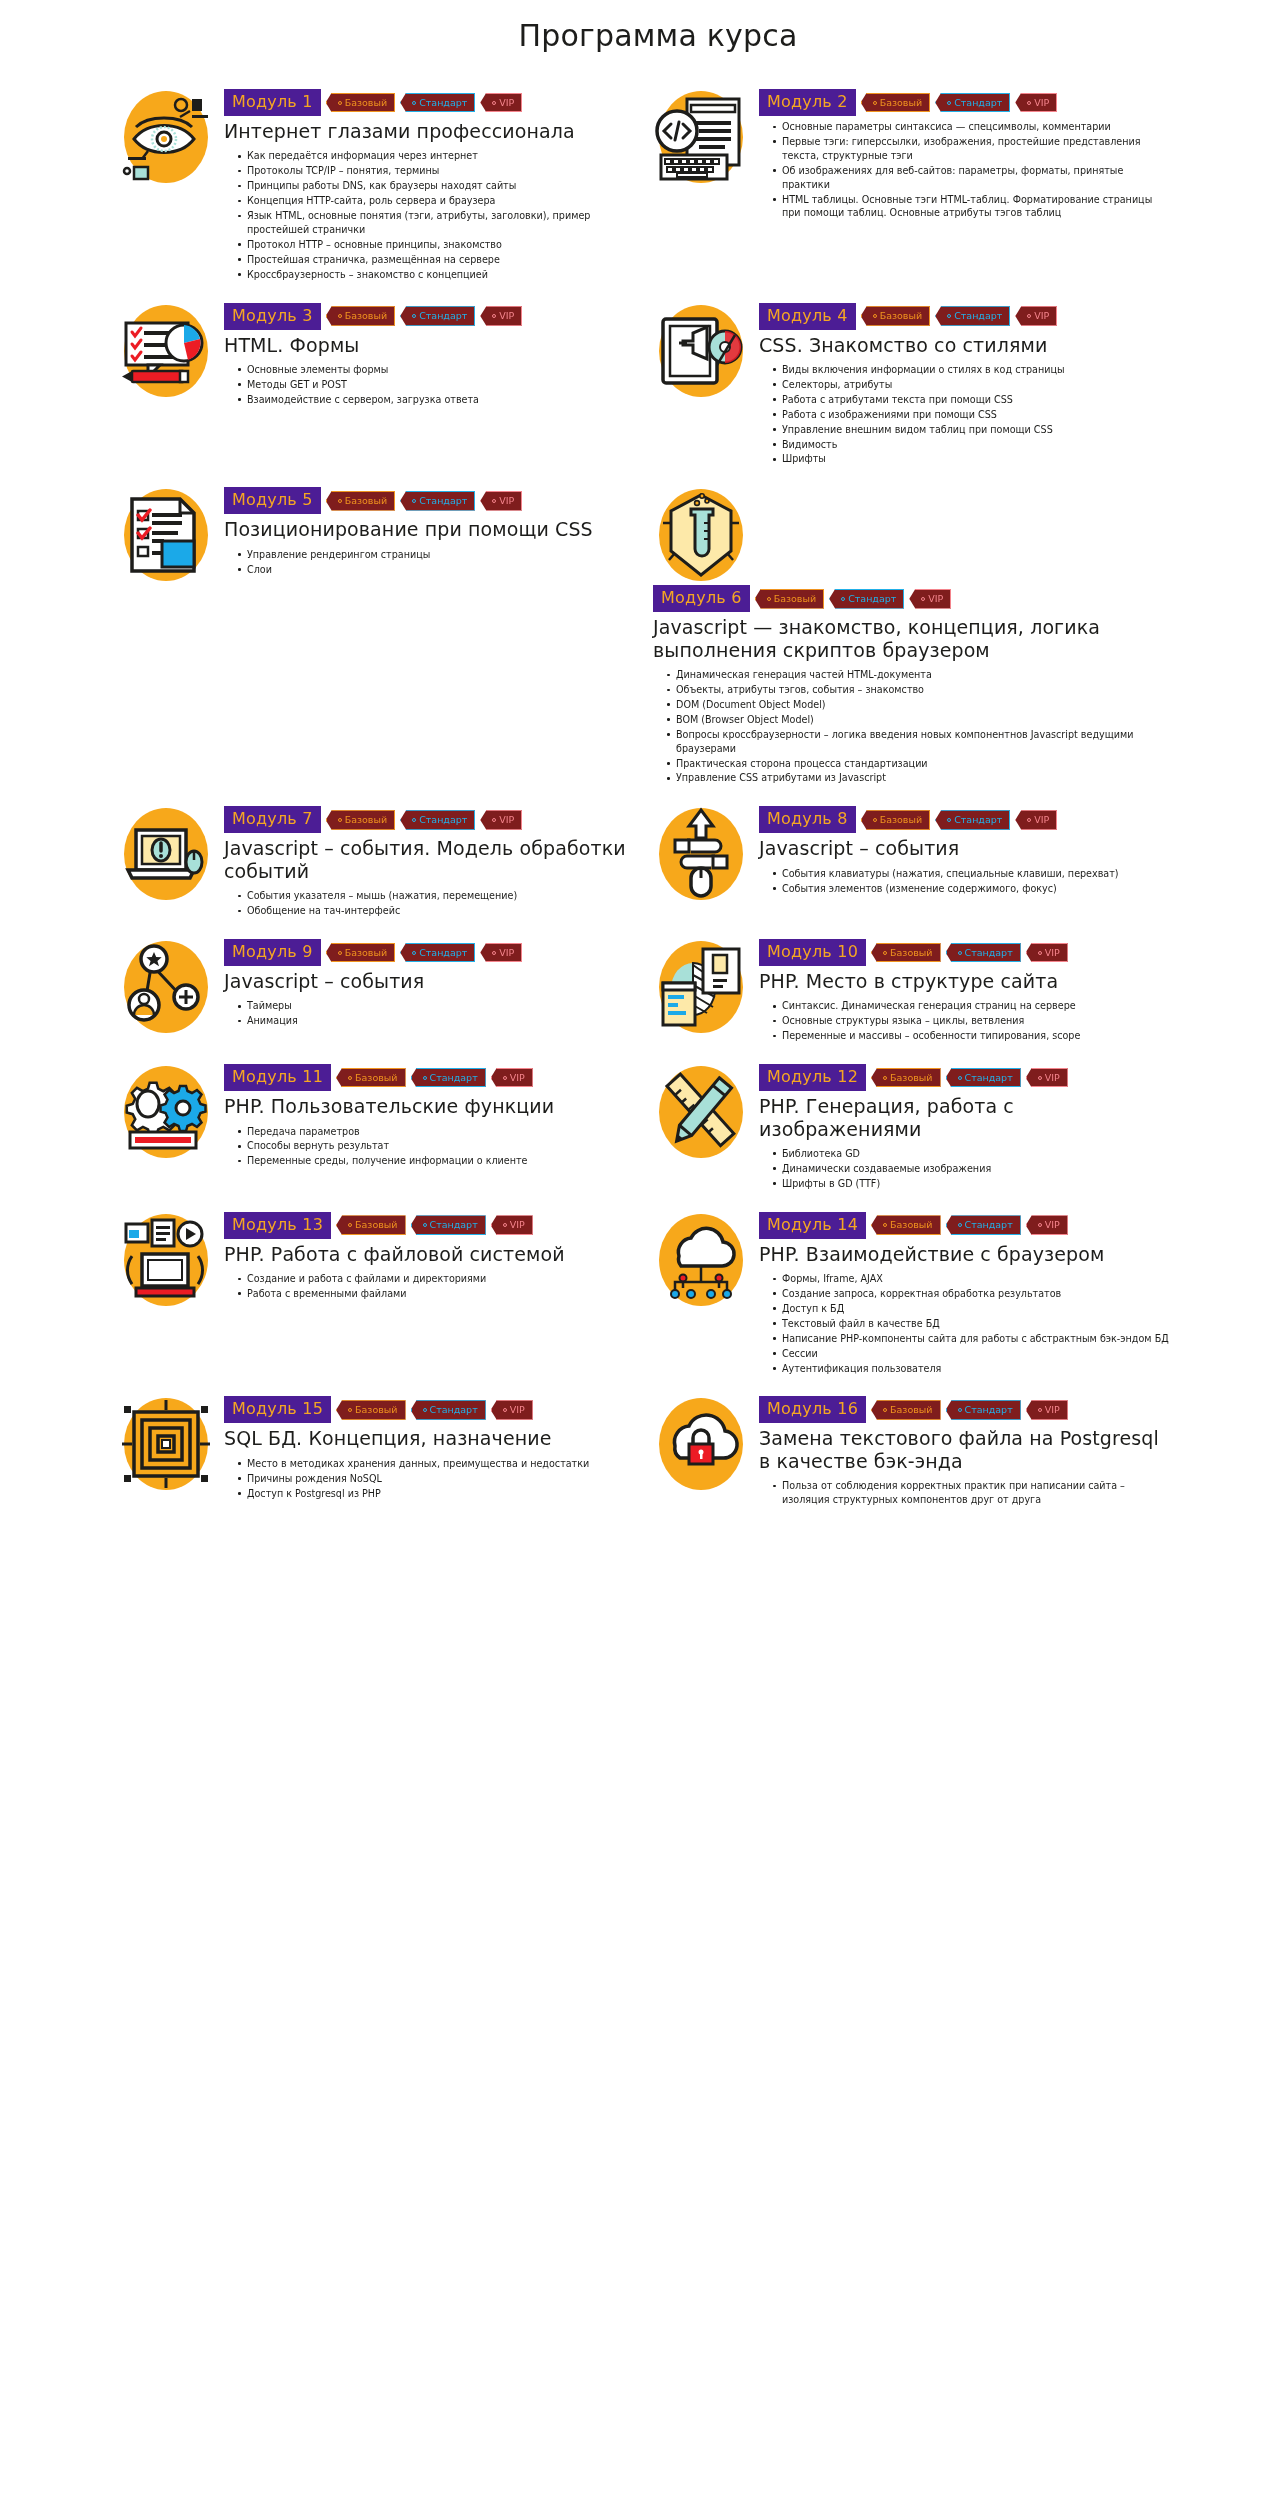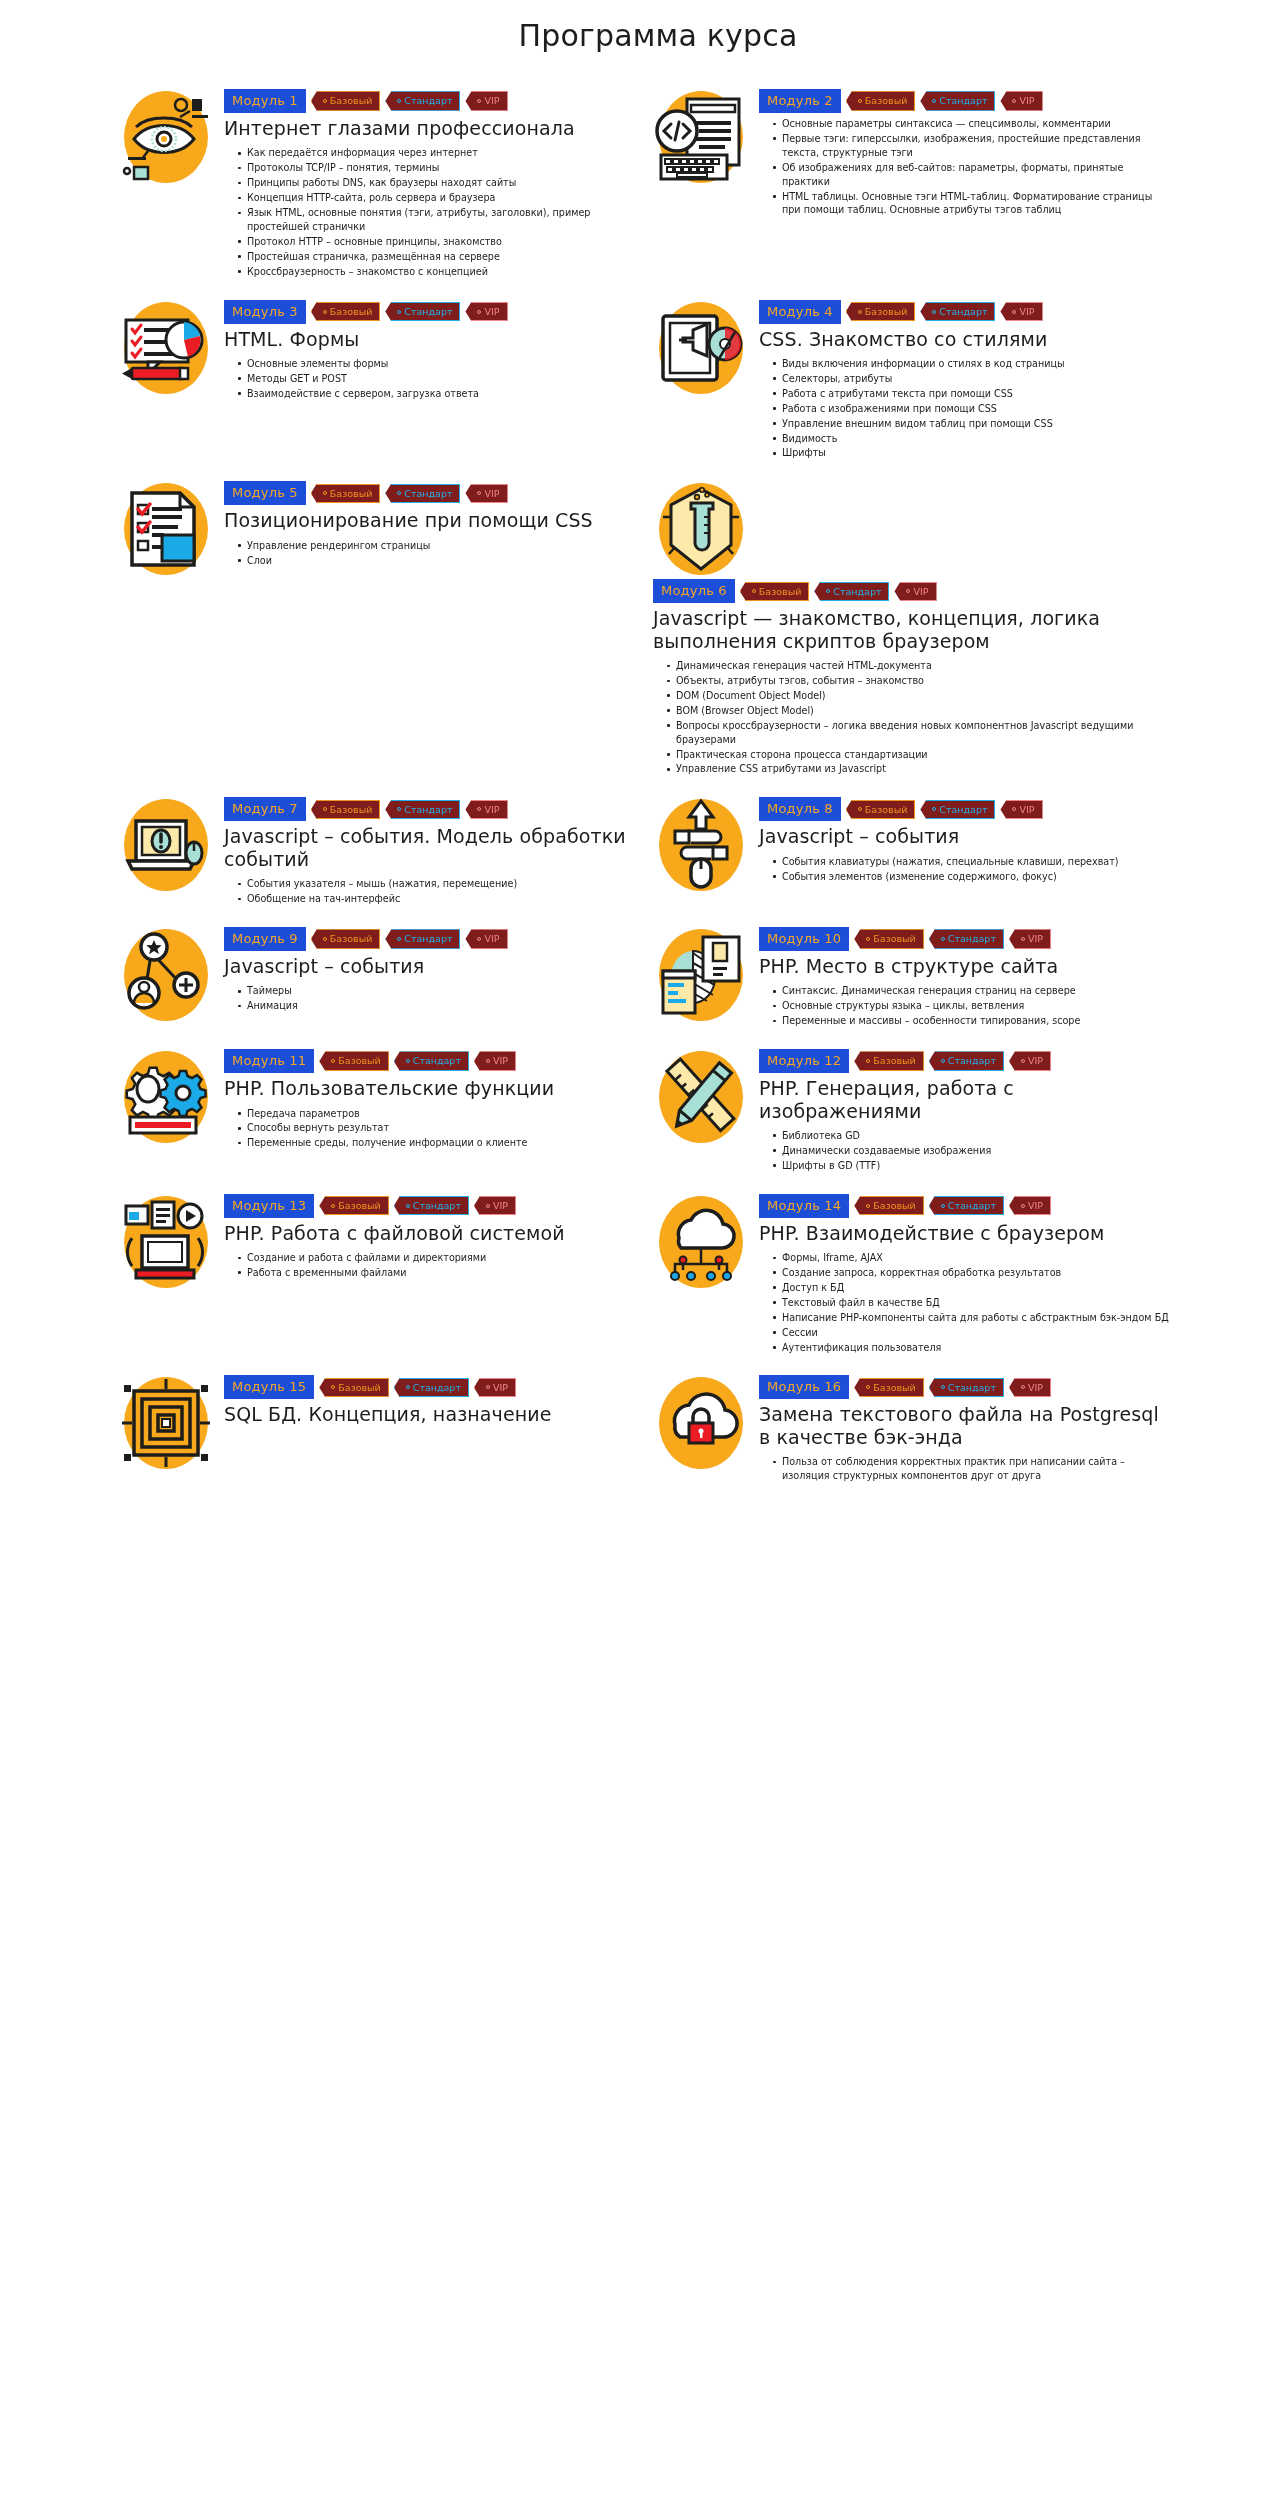--- a/index.html
+++ b/index.html
@@ -44,23 +44,23 @@
     height: 96px;
     position: relative;
     margin-right: 10px;
     margin-top: 2px;
   }
   .module .body { flex: 1 1 auto; min-width: 0; padding-top: 2px; }
 
   
   .tagrow { display: flex; align-items: center; gap: 5px; margin-bottom: 4px; flex-wrap: nowrap; }
   .tag-module {
-    background: #1d4ed8;
+    background: #4c1d95;
     color: #f5a623;
-    font-size: 13px;
+    font-size: 16px;
     line-height: 1;
     padding: 5px 8px 6px 8px;
     white-space: nowrap;
     letter-spacing: .2px;
   }
   .tag {
     position: relative;
     display: inline-flex;
     align-items: center;
     gap: 3px;
@@ -779,20 +779,25 @@
         <span class="tag standard">
               <span class="dot"></span>
               <span>Стандарт</span>
             </span>
         <span class="tag vip">
               <span class="dot"></span>
               <span>VIP</span>
             </span>
       </div>
       <div class="m-title">SQL БД. Концепция, назначение</div>
+      <ul class="bullets">
+        <li>Место в методиках хранения данных, преимущества и недостатки</li>
+            <li>Причины рождения NoSQL</li>
+            <li>Доступ к Postgresql из PHP</li>
+      </ul>
     </div>
       </div>
       <div class="module" style="min-height: 109px;">
     <div class="art">
           <svg viewBox="0 0 96 96" xmlns="http://www.w3.org/2000/svg">
             <ellipse cx="48" cy="48" rx="42" ry="46" fill="#f7a81b"></ellipse>
       <path d="M22 50 a16 16 0 0 1 14 -20 a19 19 0 0 1 36 5 a13 13 0 0 1 -3 27 h-42 a12 12 0 0 1 -5 -12 z" fill="#fff" stroke="#1d1d1b" stroke-width="3.5"></path>
       <path d="M40 48 v-6 a8 8 0 0 1 16 0 v6" fill="none" stroke="#1d1d1b" stroke-width="3.5"></path>
       <rect x="36" y="48" width="24" height="20" fill="#ec1c24" stroke="#1d1d1b" stroke-width="3"></rect>
       <circle cx="48" cy="56" r="2.5" fill="#fff"></circle>

